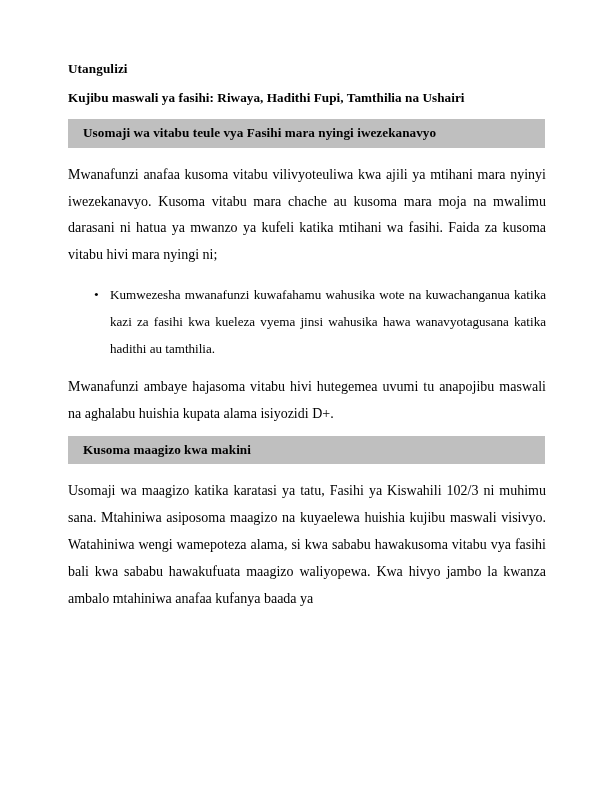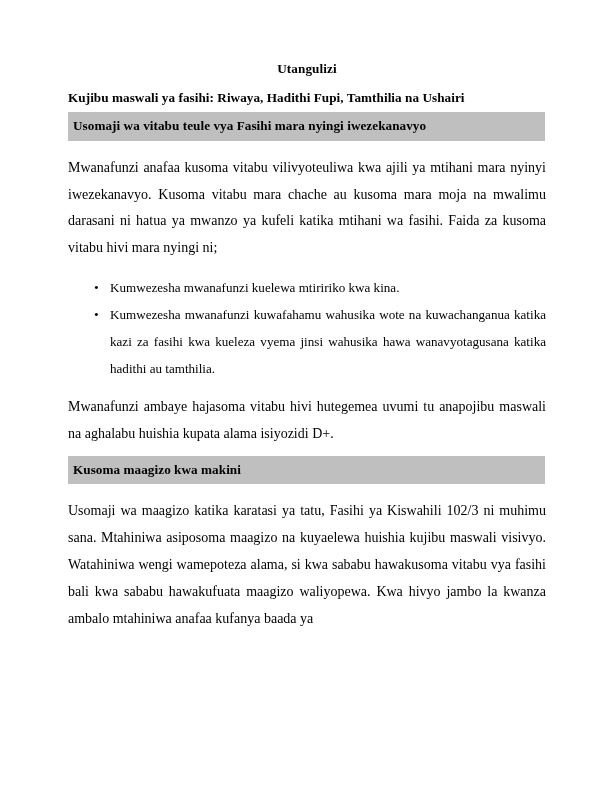--- a/index.html
+++ b/index.html
@@ -21,35 +21,34 @@
     background: #ffffff;
     box-sizing: border-box;
     padding: 62px 66px 0 68px;
   }
   .doc-title {
     font-size: 13.2px;
     font-weight: bold;
     line-height: 1.0;
     margin: 0 0 16px 0;
     letter-spacing: 0.1px;
-    text-align: center;
   }
   .doc-subtitle {
     font-size: 13.2px;
     font-weight: bold;
     line-height: 1.0;
-    margin: 0 0 8px 0;
+    margin: 0 0 15px 0;
     letter-spacing: 0.05px;
   }
   .section-banner {
     background: #bfbfbf;
     font-size: 13.2px;
     font-weight: bold;
     line-height: 1.0;
-    padding: 7px 6px 8px 5px;
+    padding: 7px 6px 8px 15px;
     margin: 0 0 14px 0;
     width: 477px;
     box-sizing: border-box;
     letter-spacing: 0.05px;
   }
   .section-banner.second {
     margin-top: 8px;
   }
   p.body-text {
     font-size: 14px;
@@ -95,21 +94,20 @@
 
   <h1 class="doc-title">Utangulizi</h1>
 
   <h2 class="doc-subtitle">Kujibu maswali ya fasihi: Riwaya, Hadithi Fupi, Tamthilia na Ushairi</h2>
 
   <div class="section-banner">Usomaji wa vitabu teule vya Fasihi mara nyingi iwezekanavyo</div>
 
   <p class="body-text">Mwanafunzi anafaa kusoma vitabu vilivyoteuliwa kwa ajili ya mtihani mara nyinyi iwezekanavyo. Kusoma vitabu mara chache au kusoma mara moja na mwalimu darasani ni hatua ya mwanzo ya kufeli katika mtihani wa fasihi. Faida za kusoma vitabu hivi mara nyingi ni;</p>
 
   <ul class="bullet-list">
-    <li>Kumwezesha mwanafunzi kuelewa mtiririko kwa kina.</li>
     <li>Kumwezesha mwanafunzi kuwafahamu wahusika wote na kuwachanganua katika kazi za fasihi kwa kueleza vyema jinsi wahusika hawa wanavyotagusana katika hadithi au tamthilia.</li>
   </ul>
 
   <p class="body-text tight">Mwanafunzi ambaye hajasoma vitabu hivi hutegemea uvumi tu anapojibu maswali na aghalabu huishia kupata alama isiyozidi D+.</p>
 
   <div class="section-banner second">Kusoma maagizo kwa makini</div>
 
   <p class="body-text">Usomaji wa maagizo katika karatasi ya tatu, Fasihi ya Kiswahili 102/3 ni muhimu sana. Mtahiniwa asiposoma maagizo na kuyaelewa huishia kujibu maswali visivyo. Watahiniwa wengi wamepoteza alama, si kwa sababu hawakusoma vitabu vya fasihi bali kwa sababu hawakufuata maagizo waliyopewa. Kwa hivyo jambo la kwanza ambalo mtahiniwa anafaa kufanya baada ya</p>
 
   <div class="spacer-bottom"></div>

